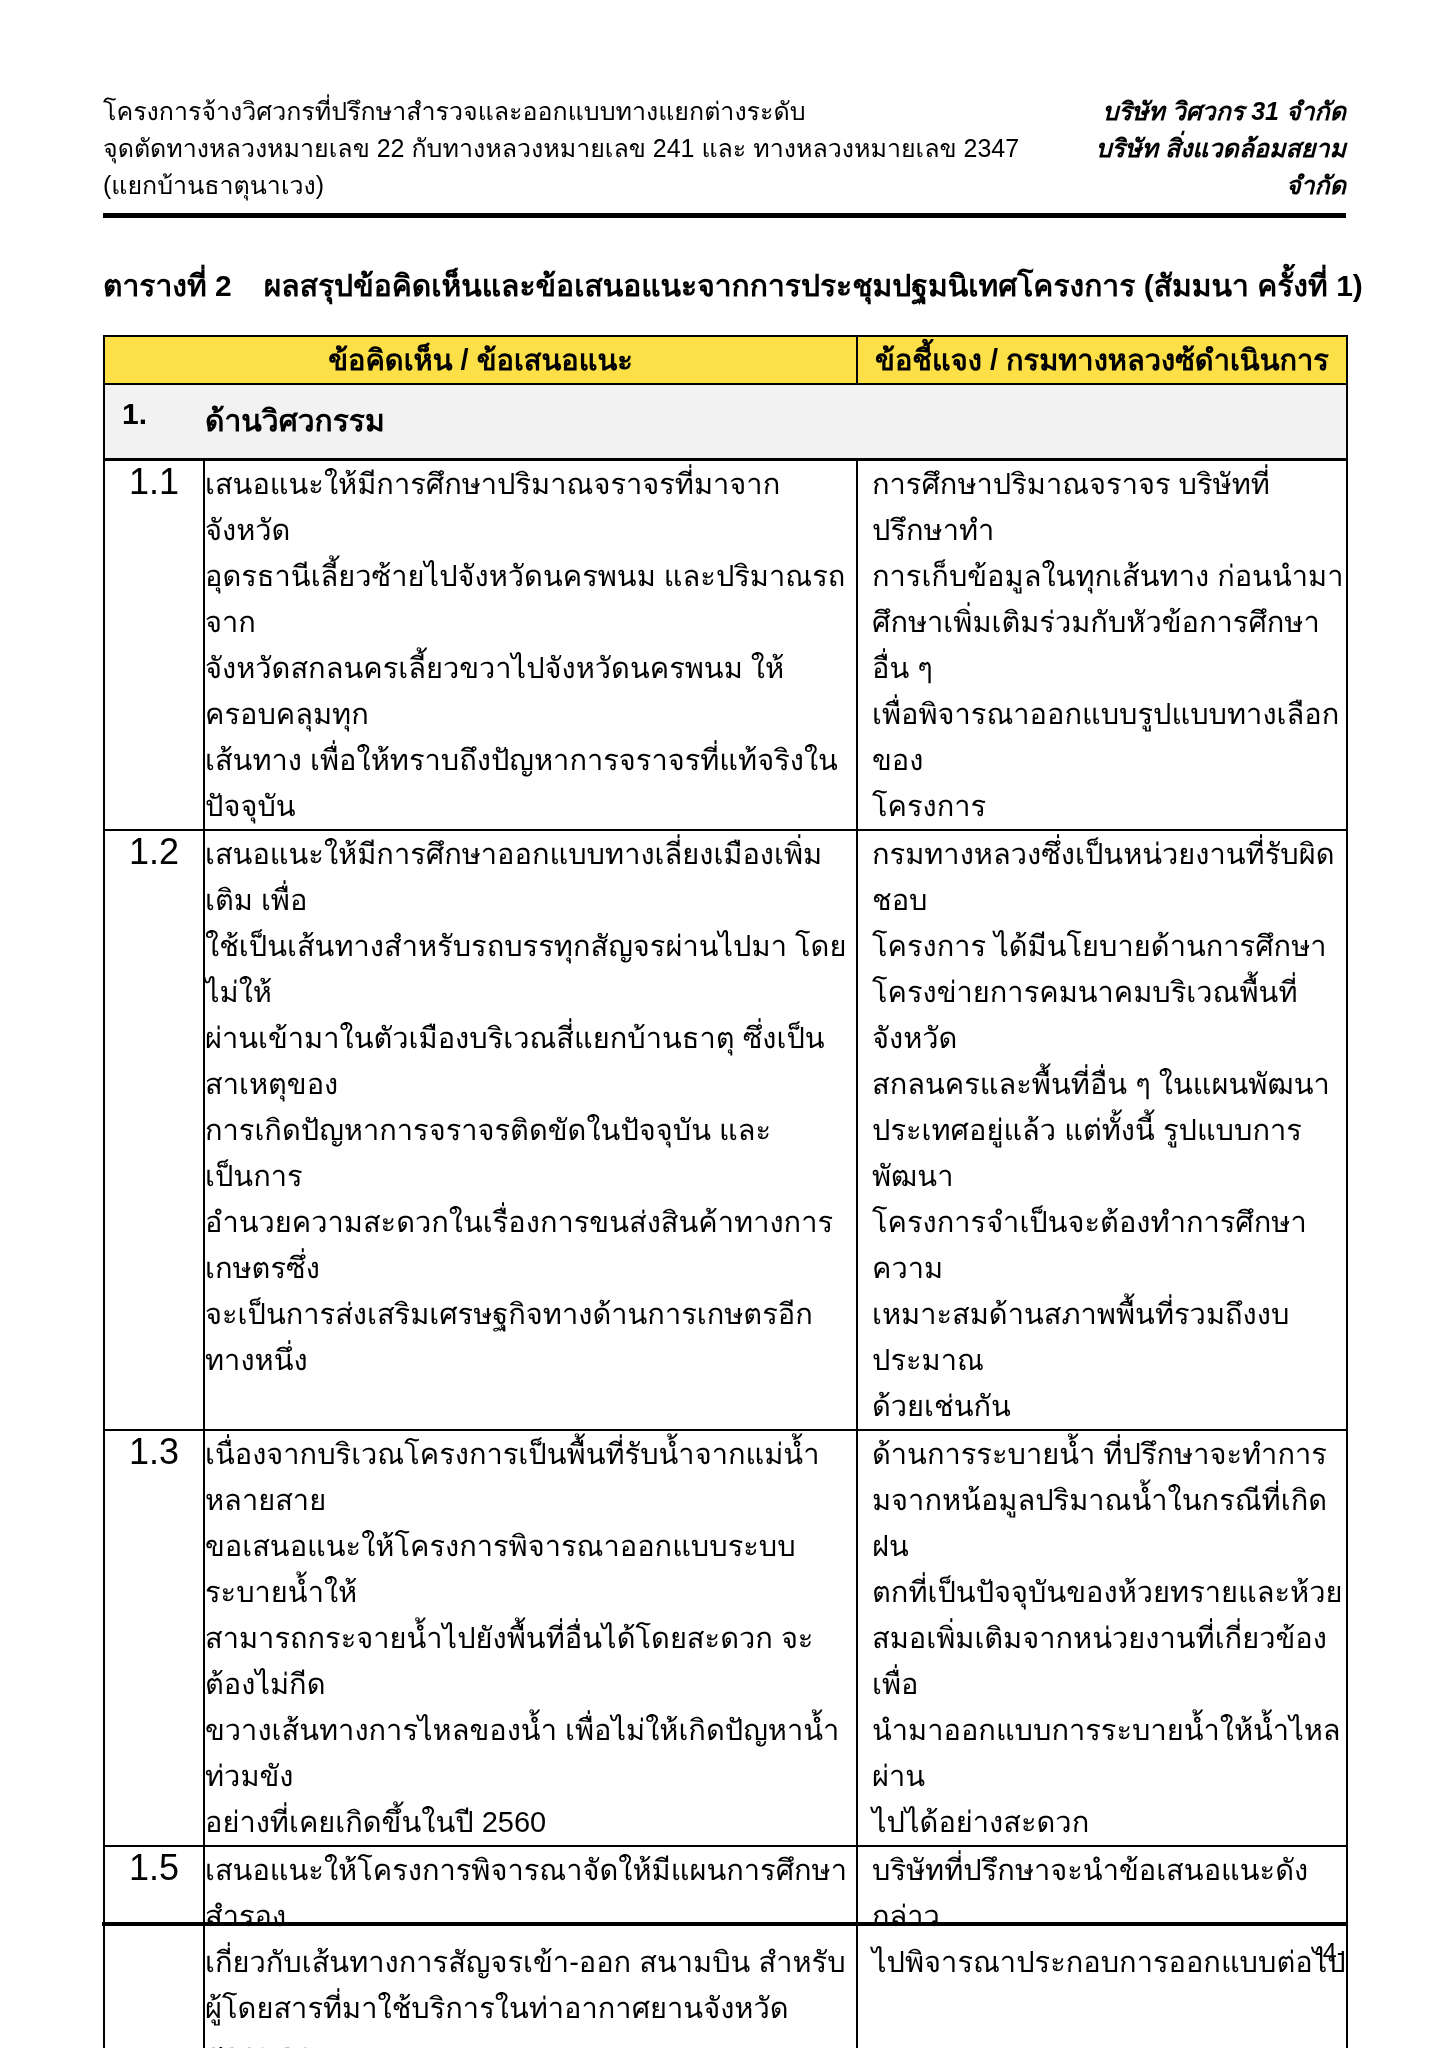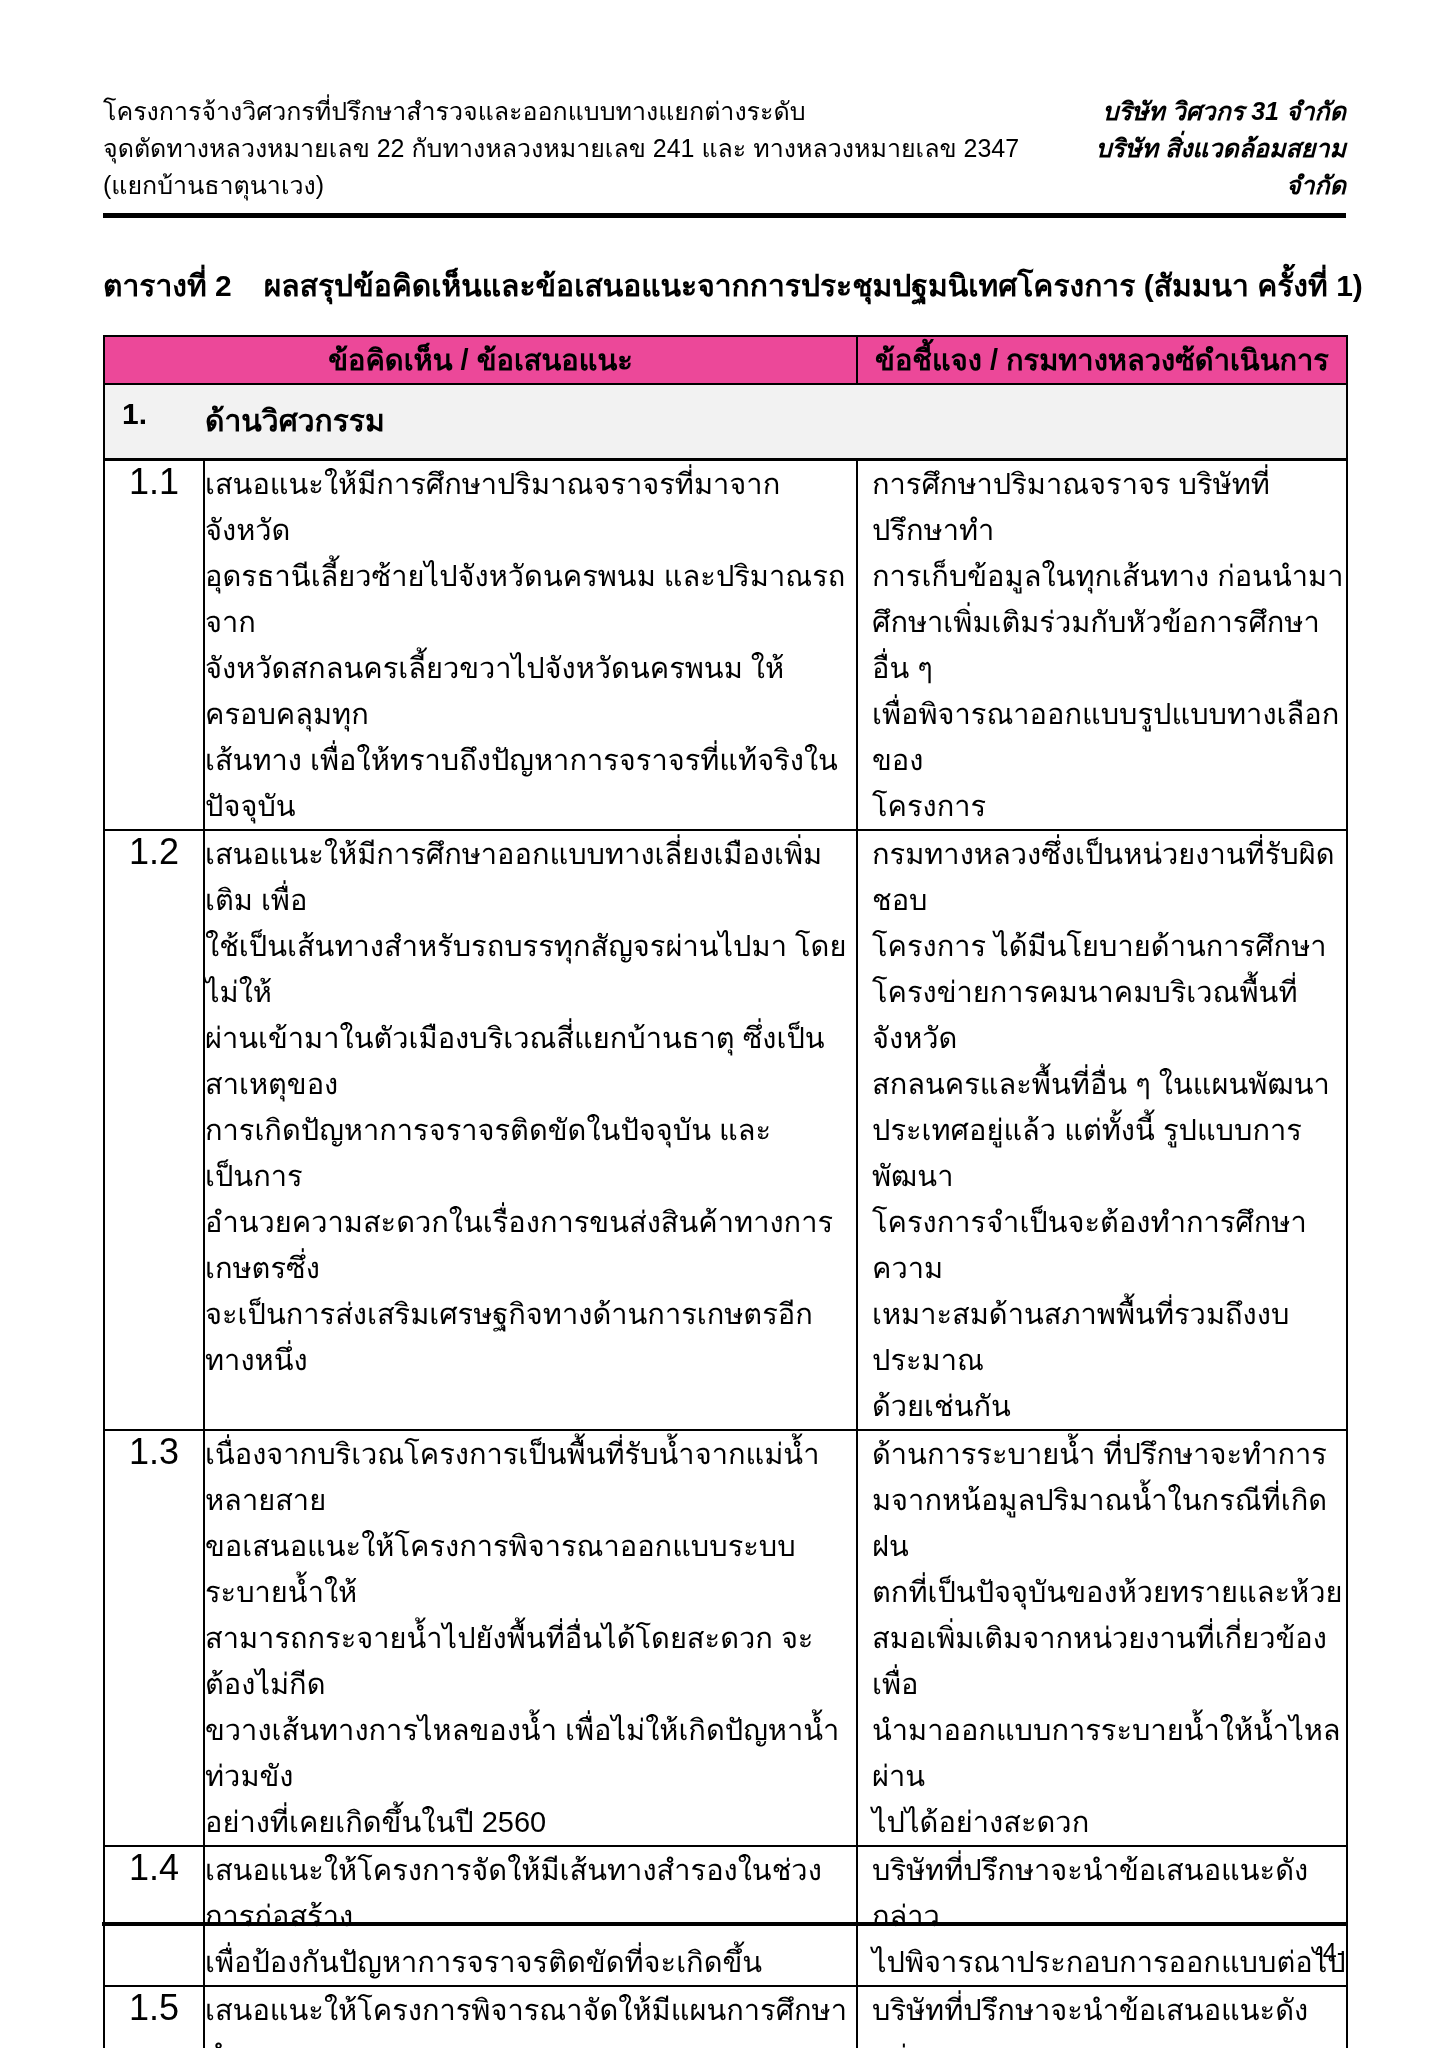--- a/index.html
+++ b/index.html
@@ -19,21 +19,21 @@
   .top-rule { height: 5px; background: #000; margin-top: 9px; }
 
   
   .caption { margin-top: 44px; font-size: 30px; font-weight: bold; white-space: nowrap; }
   .caption .cap-label { margin-right: 32px; }
 
   
   table.main { border-collapse: collapse; width: 1243px; margin-top: 26px; table-layout: fixed; }
   table.main th, table.main td { border: 2px solid #000; vertical-align: top; padding: 0; }
   thead th {
-    background: #ec4899;
+    background: #fde047;
     font-size: 29px; font-weight: bold; text-align: center;
     padding: 11px 8px 12px; border-bottom: 3px solid #000;
   }
   tr.section-row td { background: #f2f2f2; border-bottom: 3px solid #000; }
   .section-inner { display: flex; font-size: 30px; font-weight: bold; padding: 12px 0 14px; }
   .section-inner .sec-no { width: 100px; padding-left: 17px; }
   td.num {
     width: 100px; text-align: center;
     font-size: 36px; padding-top: 9px;
   }
@@ -126,27 +126,20 @@
 ขวางเส้นทางการไหลของน้ำ เพื่อไม่ให้เกิดปัญหาน้ำท่วมขัง
 อย่างที่เคยเกิดขึ้นในปี 2560</td>
       <td class="cell response">ด้านการระบายน้ำ ที่ปรึกษาจะทำการ
 มจากหน้อมูลปริมาณน้ำในกรณีที่เกิดฝน
 ตกที่เป็นปัจจุบันของห้วยทรายและห้วย
 สมอเพิ่มเติมจากหน่วยงานที่เกี่ยวข้อง เพื่อ
 นำมาออกแบบการระบายน้ำให้น้ำไหลผ่าน
 ไปได้อย่างสะดวก</td>
     </tr>
 
-    <tr>
-      <td class="num">1.4</td>
-      <td class="cell comment">เสนอแนะให้โครงการจัดให้มีเส้นทางสำรองในช่วงการก่อสร้าง
-เพื่อป้องกันปัญหาการจราจรติดขัดที่จะเกิดขึ้น</td>
-      <td class="cell response">บริษัทที่ปรึกษาจะนำข้อเสนอแนะดังกล่าว
-ไปพิจารณาประกอบการออกแบบต่อไป</td>
-    </tr>
 
     <tr>
       <td class="num">1.5</td>
       <td class="cell comment">เสนอแนะให้โครงการพิจารณาจัดให้มีแผนการศึกษาสำรอง
 เกี่ยวกับเส้นทางการสัญจรเข้า-ออก สนามบิน สำหรับ
 ผู้โดยสารที่มาใช้บริการในท่าอากาศยานจังหวัดสกลนคร
 ในช่วงการก่อสร้าง เพื่อไม่ให้กระทบต่อสายการบินและการ
 เดินทางของผู้โดยสาร</td>
       <td class="cell response">บริษัทที่ปรึกษาจะนำข้อเสนอแนะดังกล่าว
 ไปพิจารณาประกอบการออกแบบต่อไป</td>

